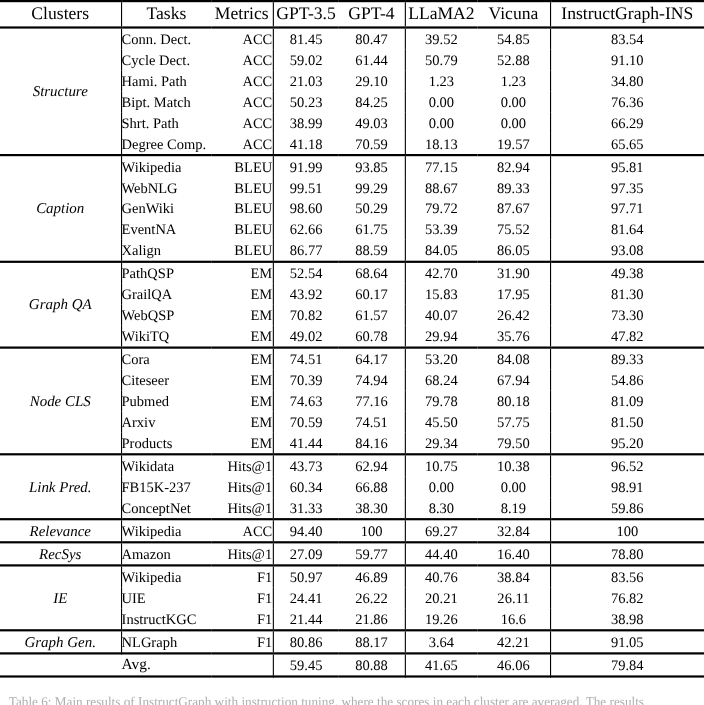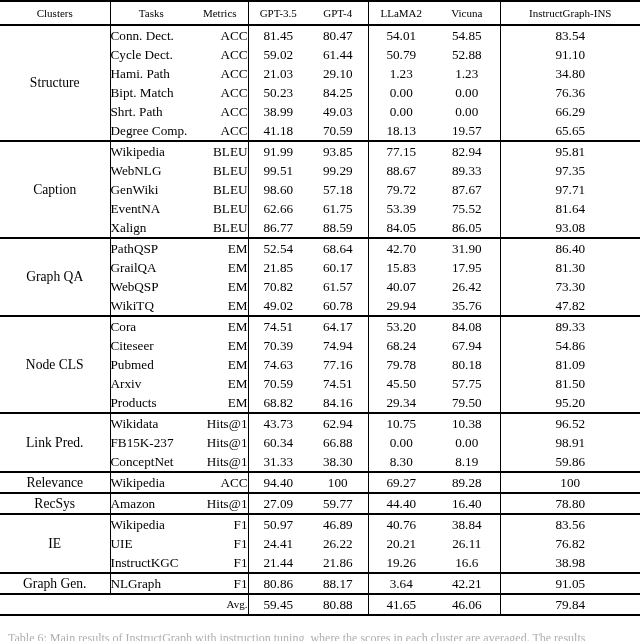--- a/index.html
+++ b/index.html
@@ -44,50 +44,51 @@
 
   
   .rule-top    { border-top: 2.1px solid #000; }
 
   
   .vl { border-left: 1.05px solid #000; }
 
   
   thead th {
     font-weight: bold;
-    font-size: 11px;
+    font-size: 16px;
     text-align: center;
     height: 22px;
     padding: 1px 0 3px 0;
   }
   thead tr.hdr th { }
 
   
   tbody td {
     height: 19px;
     text-align: center;
   }
   td.cluster {
     font-weight: bold;
     font-size: 13.6px;
     text-align: center;
+    font-style: italic;
   }
   td.task { text-align: left; }
   td.metric { text-align: right; }
   td.num  { text-align: center; }
   td.b    { font-weight: bold; }
   tr.grp-start-double > td { border-top: 2.1px solid #000; }
 
   
   tr.avg td { font-weight: normal; }
   td.avg-label {
     font-weight: bold;
-    text-align: right;
+    text-align: center;
     padding-left: 9px;
-    font-size: 11px;
+    font-size: 14px;
   }
 
   
   #caption {
     position: absolute;
     top: 631px;
     left: 8px;
     width: 624px;
     font-size: 12px;
     color: #aeaeae;
@@ -123,21 +124,21 @@
         <th class="rule-top vl">InstructGraph-INS</th>
       </tr>
     </thead>
     <tbody id="tbody">
         <tr class="grp-start-double">
           <td class="cluster" rowspan="6">Structure</td>
           <td class="task vl">Conn. Dect.</td>
           <td class="metric">ACC</td>
           <td class="num vl">81.45</td>
           <td class="num">80.47</td>
-          <td class="num vl">54.01</td>
+          <td class="num vl">39.52</td>
           <td class="num">54.85</td>
           <td class="num vl b">83.54</td>
         </tr>
         <tr class="">
           <td class="task vl">Cycle Dect.</td>
           <td class="metric">ACC</td>
           <td class="num vl">59.02</td>
           <td class="num">61.44</td>
           <td class="num vl">50.79</td>
           <td class="num">52.88</td>
@@ -195,21 +196,21 @@
           <td class="num vl b">99.51</td>
           <td class="num">99.29</td>
           <td class="num vl">88.67</td>
           <td class="num">89.33</td>
           <td class="num vl">97.35</td>
         </tr>
         <tr class="">
           <td class="task vl">GenWiki</td>
           <td class="metric">BLEU</td>
           <td class="num vl">98.60</td>
-          <td class="num b">57.18</td>
+          <td class="num b">50.29</td>
           <td class="num vl">79.72</td>
           <td class="num">87.67</td>
           <td class="num vl">97.71</td>
         </tr>
         <tr class="">
           <td class="task vl">EventNA</td>
           <td class="metric">BLEU</td>
           <td class="num vl">62.66</td>
           <td class="num">61.75</td>
           <td class="num vl">53.39</td>
@@ -226,26 +227,26 @@
           <td class="num vl b">93.08</td>
         </tr>
         <tr class="grp-start-double">
           <td class="cluster" rowspan="4">Graph QA</td>
           <td class="task vl">PathQSP</td>
           <td class="metric">EM</td>
           <td class="num vl">52.54</td>
           <td class="num">68.64</td>
           <td class="num vl">42.70</td>
           <td class="num">31.90</td>
-          <td class="num vl b">86.40</td>
+          <td class="num vl b">49.38</td>
         </tr>
         <tr class="">
           <td class="task vl">GrailQA</td>
           <td class="metric">EM</td>
-          <td class="num vl">21.85</td>
+          <td class="num vl">43.92</td>
           <td class="num">60.17</td>
           <td class="num vl">15.83</td>
           <td class="num">17.95</td>
           <td class="num vl b">81.30</td>
         </tr>
         <tr class="">
           <td class="task vl">WebQSP</td>
           <td class="metric">EM</td>
           <td class="num vl">70.82</td>
           <td class="num">61.57</td>
@@ -295,21 +296,21 @@
           <td class="metric">EM</td>
           <td class="num vl">70.59</td>
           <td class="num">74.51</td>
           <td class="num vl">45.50</td>
           <td class="num">57.75</td>
           <td class="num vl b">81.50</td>
         </tr>
         <tr class="">
           <td class="task vl">Products</td>
           <td class="metric">EM</td>
-          <td class="num vl">68.82</td>
+          <td class="num vl">41.44</td>
           <td class="num">84.16</td>
           <td class="num vl">29.34</td>
           <td class="num">79.50</td>
           <td class="num vl b">95.20</td>
         </tr>
         <tr class="grp-start-double">
           <td class="cluster" rowspan="3">Link Pred.</td>
           <td class="task vl">Wikidata</td>
           <td class="metric">Hits@1</td>
           <td class="num vl">43.73</td>
@@ -336,21 +337,21 @@
           <td class="num">8.19</td>
           <td class="num vl b">59.86</td>
         </tr>
         <tr class="grp-start-double">
           <td class="cluster" rowspan="1">Relevance</td>
           <td class="task vl">Wikipedia</td>
           <td class="metric">ACC</td>
           <td class="num vl">94.40</td>
           <td class="num b">100</td>
           <td class="num vl">69.27</td>
-          <td class="num">89.28</td>
+          <td class="num">32.84</td>
           <td class="num vl b">100</td>
         </tr>
         <tr class="grp-start-double">
           <td class="cluster" rowspan="1">RecSys</td>
           <td class="task vl">Amazon</td>
           <td class="metric">Hits@1</td>
           <td class="num vl">27.09</td>
           <td class="num">59.77</td>
           <td class="num vl">44.40</td>
           <td class="num">16.40</td>

